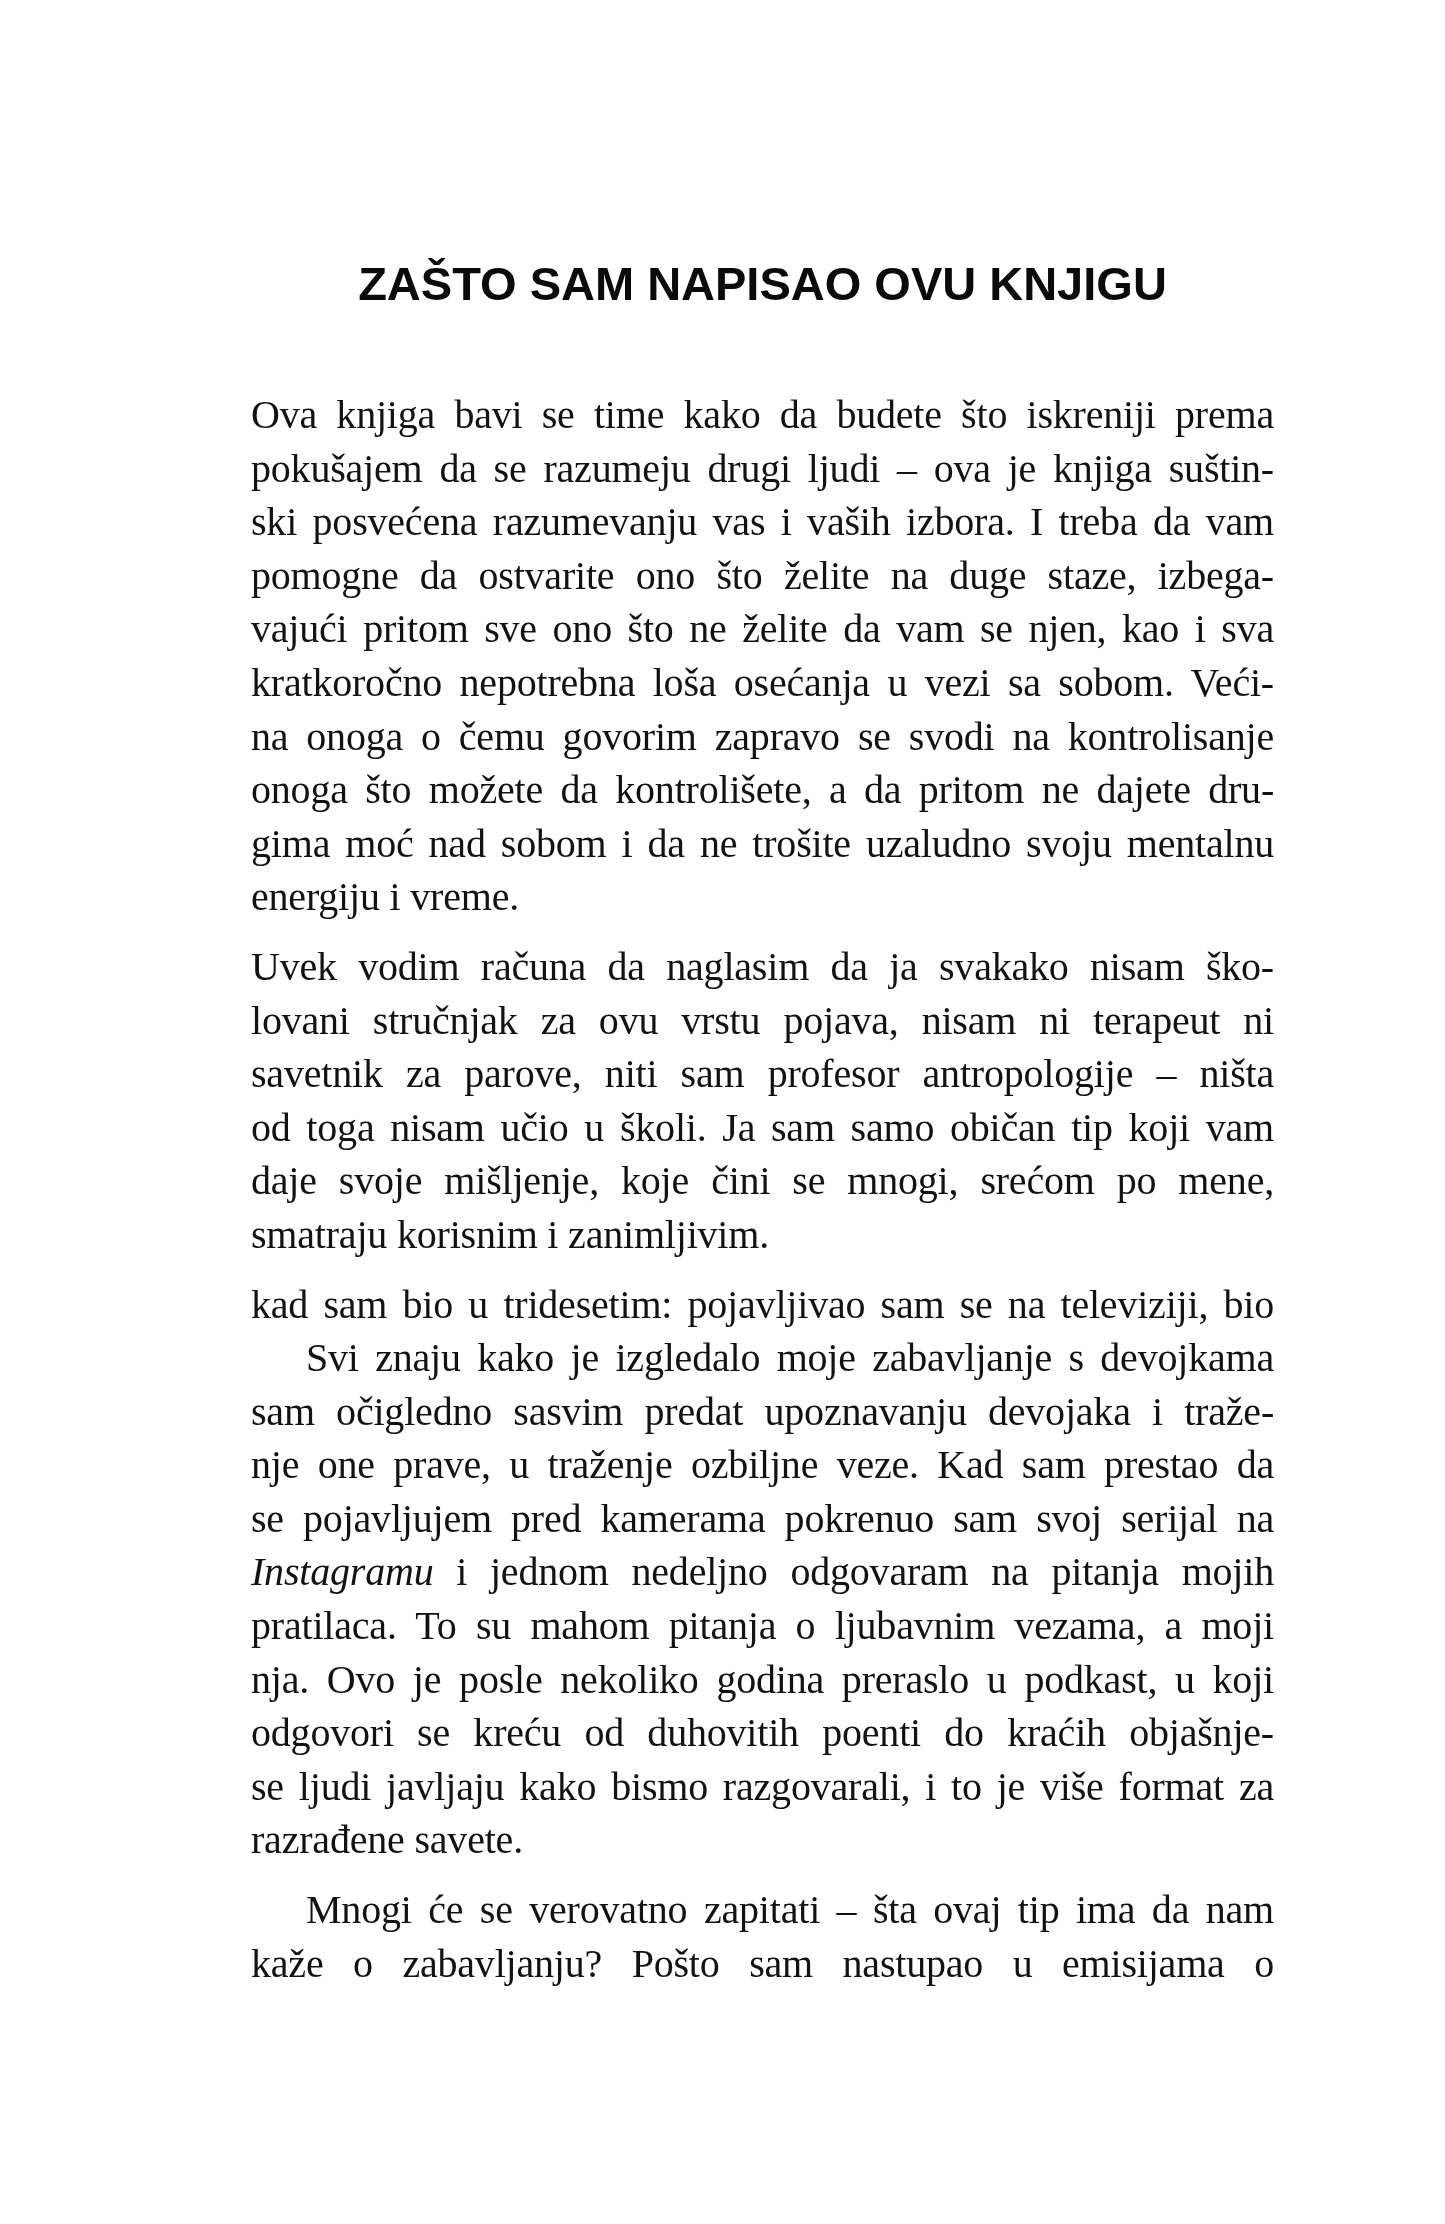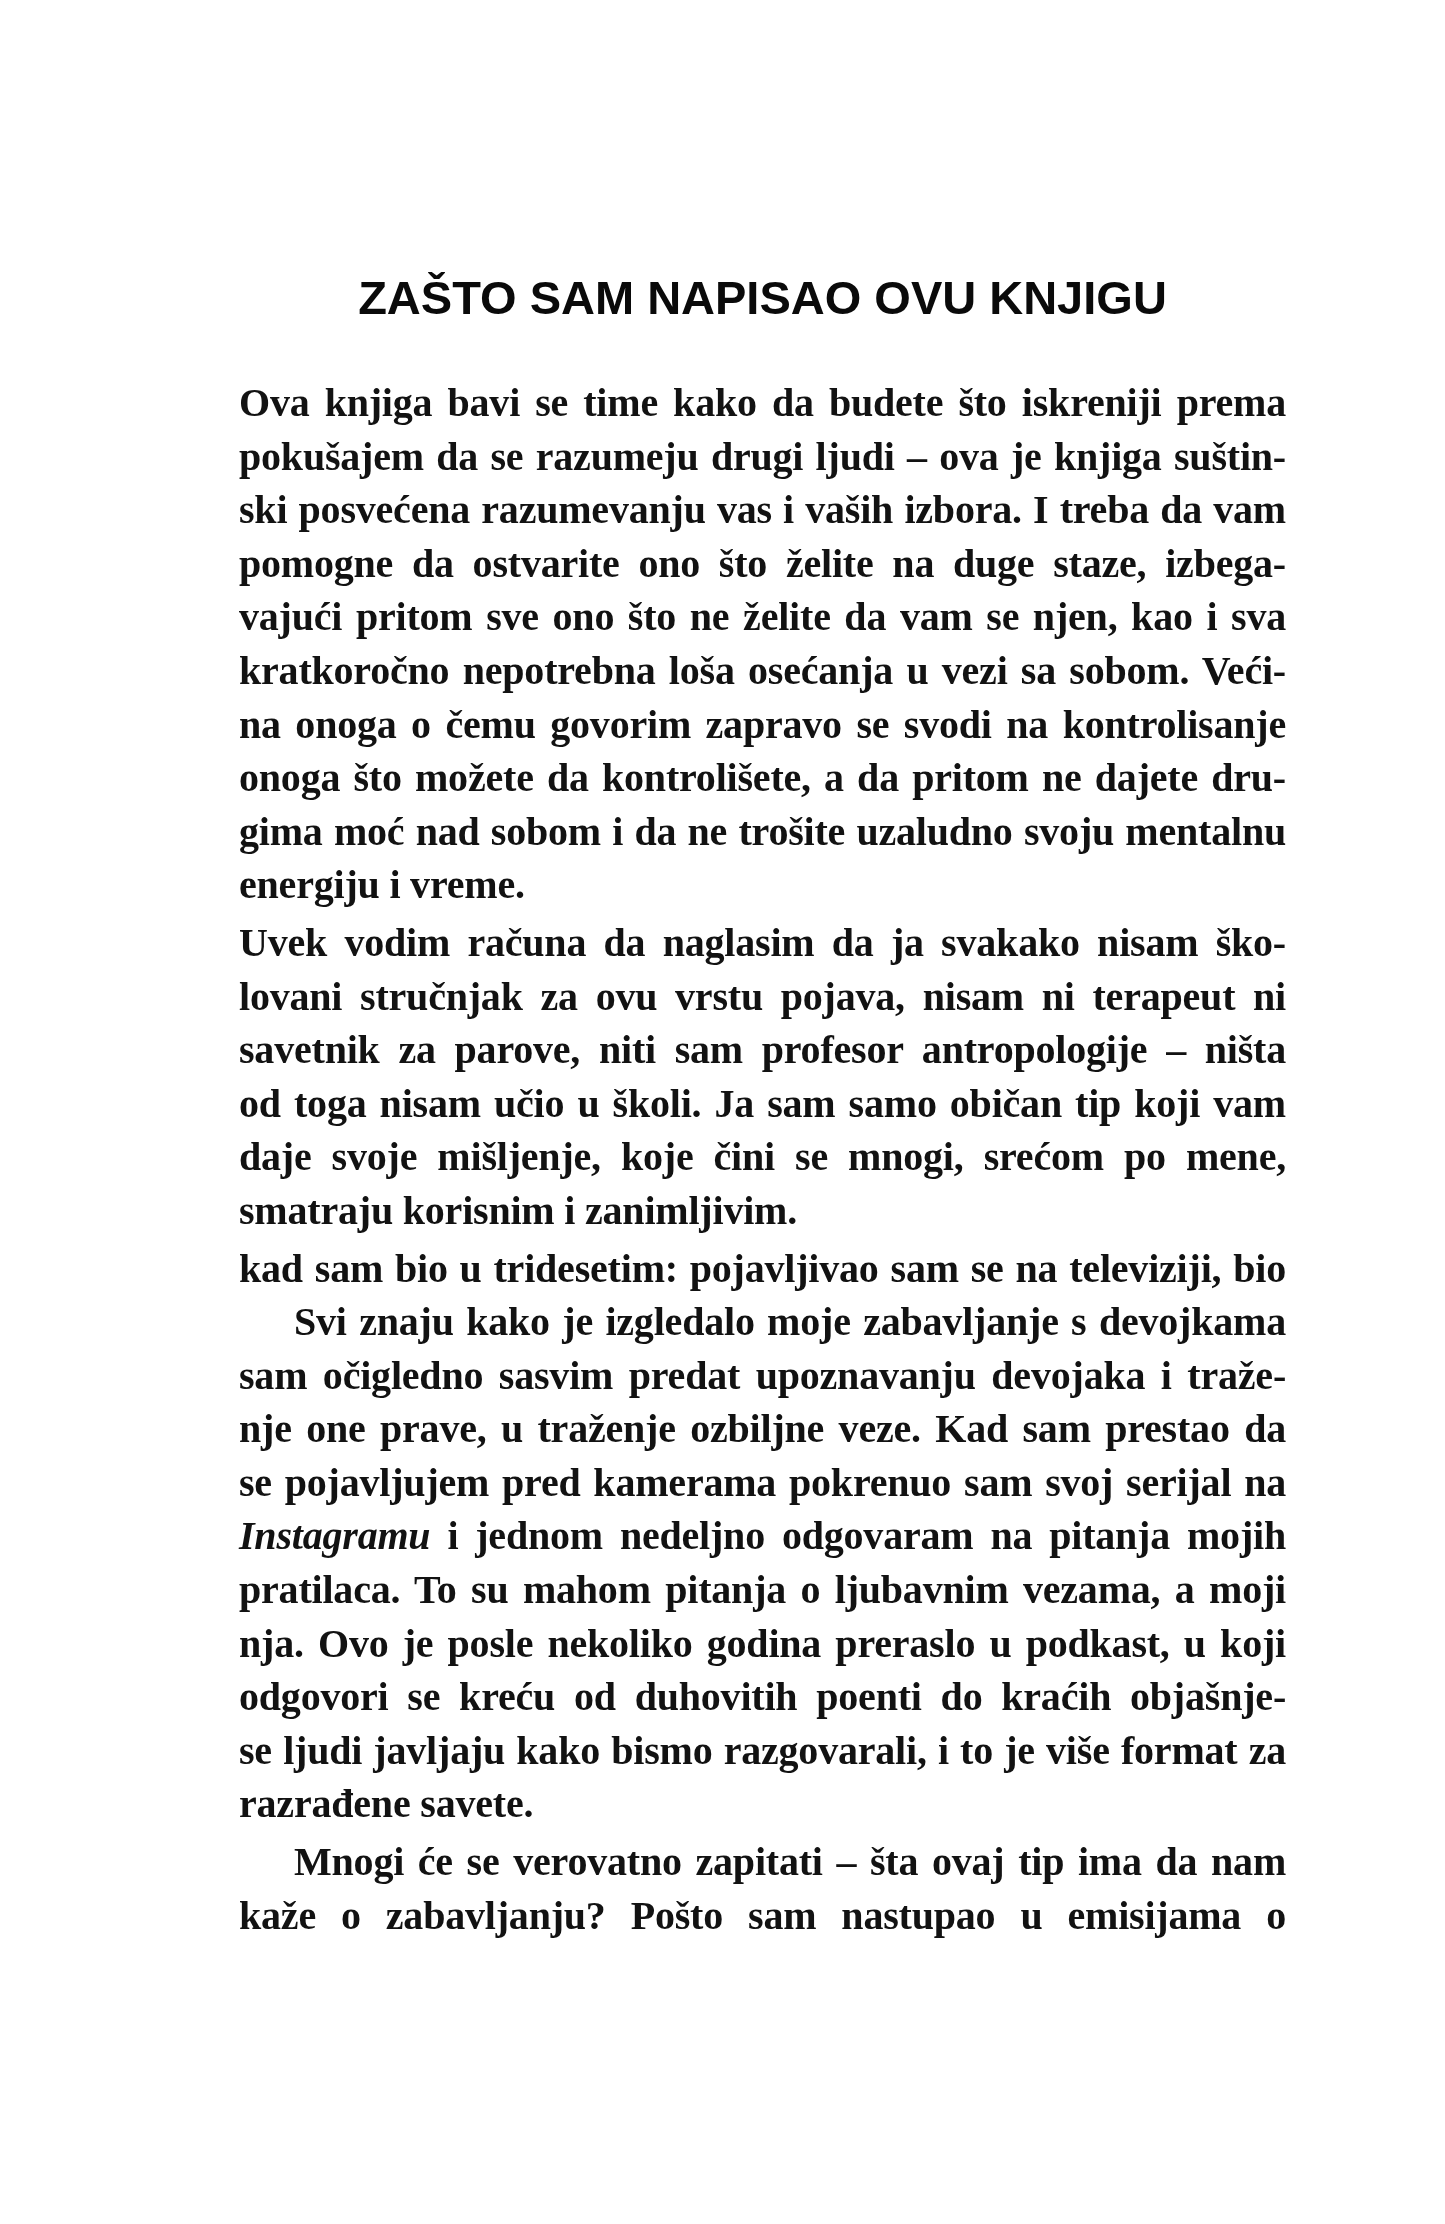--- a/index.html
+++ b/index.html
@@ -12,44 +12,43 @@
     width: 1445px;
     height: 2224px;
     background: #ffffff;
     overflow: hidden;
     font-family: "Liberation Serif", serif;
     color: #121212;
   }
   .chapter-title {
     position: absolute;
     left: 235px;
-    top: 274px;
+    top: 260px;
     width: 1055px;
     text-align: center;
     font-family: "Liberation Sans", sans-serif;
     font-weight: 700;
     font-size: 47px;
     line-height: 1;
     letter-spacing: 0px;
     color: #0a0a0a;
     white-space: nowrap;
   }
   .body-text {
     position: absolute;
     left: 235px;
     top: 372px;
     width: 1055px;
     font-size: 40px;
     line-height: 53.6px;
     letter-spacing: -0.2px;
   }
   .paragraph {
-    margin: 4px;
+    margin: 16px;
     padding: 0;
-    font-weight: bold;
   }
   .line {
     text-align: justify;
     text-align-last: justify;
     -moz-text-align-last: justify;
     white-space: normal;
   }
   .line.indent {
     padding-left: 55px;
   }

